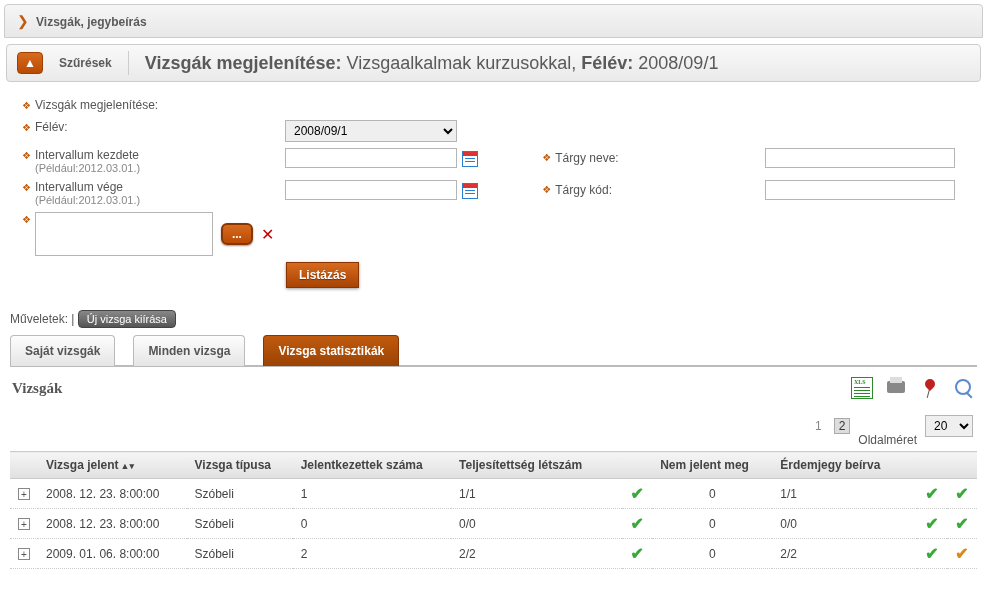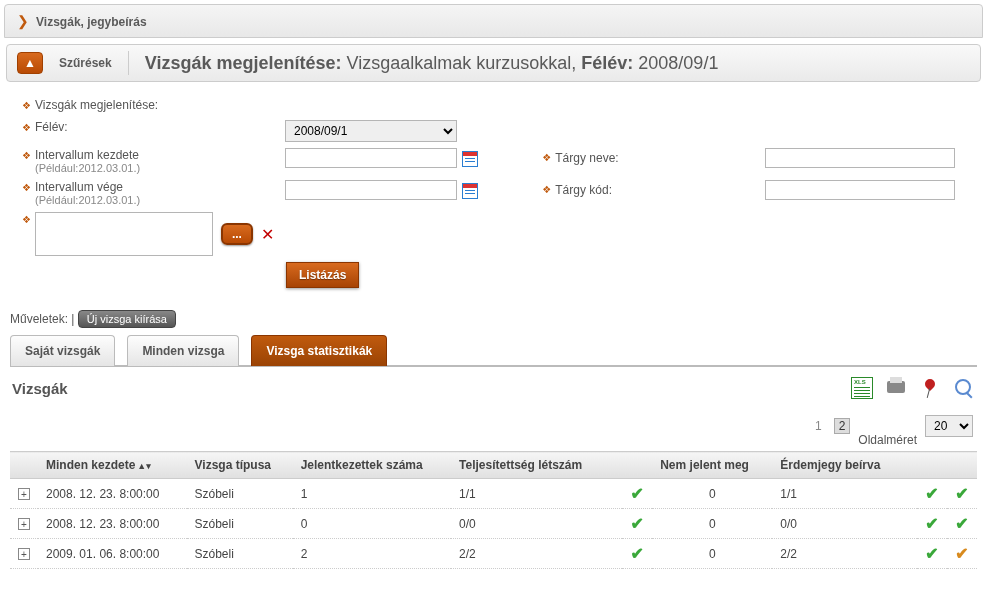--- a/index.html
+++ b/index.html
@@ -38,25 +38,25 @@
     .cal-icon::after { content:""; position:absolute; bottom:2px; left:2px; right:2px; top:6px; background: repeating-linear-gradient(#2a7ed2 0 1px, #fff 1px 3px); }
     
     .browse-btn { display:inline-flex; align-items:center; justify-content:center; width: 32px; height: 22px; background: linear-gradient(#d86a1e,#b84a04); border: 2px solid #8a3500; border-radius: 6px; color: #fff; font-weight:bold; cursor:pointer; box-shadow: 0 1px 2px rgba(0,0,0,.4);}
     .clear-x { color: #c20000; font-size: 16px; margin-left: 8px; cursor:pointer; }
     
     .list-btn { display:inline-block; padding: 5px 12px; background: linear-gradient(#d86a1e,#a74304); color:#fff; font-weight:bold; border:1px solid #8a3500; border-radius:0; cursor:pointer; box-shadow: 0 1px 3px rgba(0,0,0,.4); text-shadow: 0 1px 1px rgba(0,0,0,.4);}
     
     .ops-row { margin: 6px 10px; color:#555; font-size:12px; }
     .op-btn { display:inline-block; padding: 2px 8px; background: linear-gradient(#888,#555); color:#fff; border-radius:4px; border:1px solid #444; cursor:pointer; font-size:11px;}
     
-    .tabs { display:flex; gap: 12px; margin: 6px 10px 0; border-bottom: 2px solid #bbb; }
+    .tabs { display:flex; gap: 18px; margin: 6px 10px 0; border-bottom: 2px solid #bbb; }
     .tab { padding: 8px 14px; background: linear-gradient(#fdfdfd,#e5e5e5); border:1px solid #bbb; border-bottom:none; border-radius: 4px 4px 0 0; color:#555; font-weight:bold; cursor:pointer; position:relative; top:1px;}
     .tab.active { background: linear-gradient(#c05a0e,#9a4304); color:#fff; border-color:#8a3500;}
     
-    .grid-title-row { display:flex; align-items:center; justify-content:space-between; margin: 10px 12px 6px;}
+    .grid-title-row { display:flex; align-items:center; justify-content:space-between; margin: 10px 12px 6px; font-family: Liberation Serif, serif;}
     .grid-title { font-size: 15px; font-weight:bold; color:#555;}
     .grid-tools { display:flex; gap:12px; align-items:center;}
     .tool-ico { width:22px; height:22px; display:inline-block; cursor:pointer;}
     .ico-xls { background:#fff; border:1px solid #2a8a2a; position:relative;}
     .ico-xls::before{content:"XLS"; font-size:6px; color:#2a8a2a; position:absolute; top:1px; left:2px; font-weight:bold;}
     .ico-xls::after{content:""; position:absolute; bottom:1px; left:2px; right:2px; height:10px; background: repeating-linear-gradient(#2a8a2a 0 1px, #fff 1px 3px);}
     .ico-print { position:relative; }
     .ico-print::before{content:""; position:absolute; top:4px; left:2px; right:2px; height:12px; background:#888; border-radius:2px;}
     .ico-print::after{content:""; position:absolute; top:0; left:5px; right:5px; height:6px; background:#ddd;}
     .ico-pin { position:relative;}
@@ -198,21 +198,21 @@
   <span class="pg">1</span>
   <span class="pg active">2</span>
   <span class="pager-lbl">Oldalméret</span>
   <select><option>20</option></select>
 </div>
 
 <table class="grid">
   <thead>
     <tr>
       <th style="width:22px;"></th>
-      <th><span>Minden kezdete</span><span class="sort-asc">▲▾</span></th>
+      <th><span>Vizsga jelent</span><span class="sort-asc">▲▾</span></th>
       <th>Vizsga típusa</th>
       <th>Jelentkezettek száma</th>
       <th class="num-right">Teljesítettség létszám</th>
       <th class="c-check1"></th>
       <th class="num-center">Nem jelent meg</th>
       <th class="num-right">Érdemjegy beírva</th>
       <th class="c-check1"></th>
       <th class="c-check2"></th>
     </tr>
   </thead>

